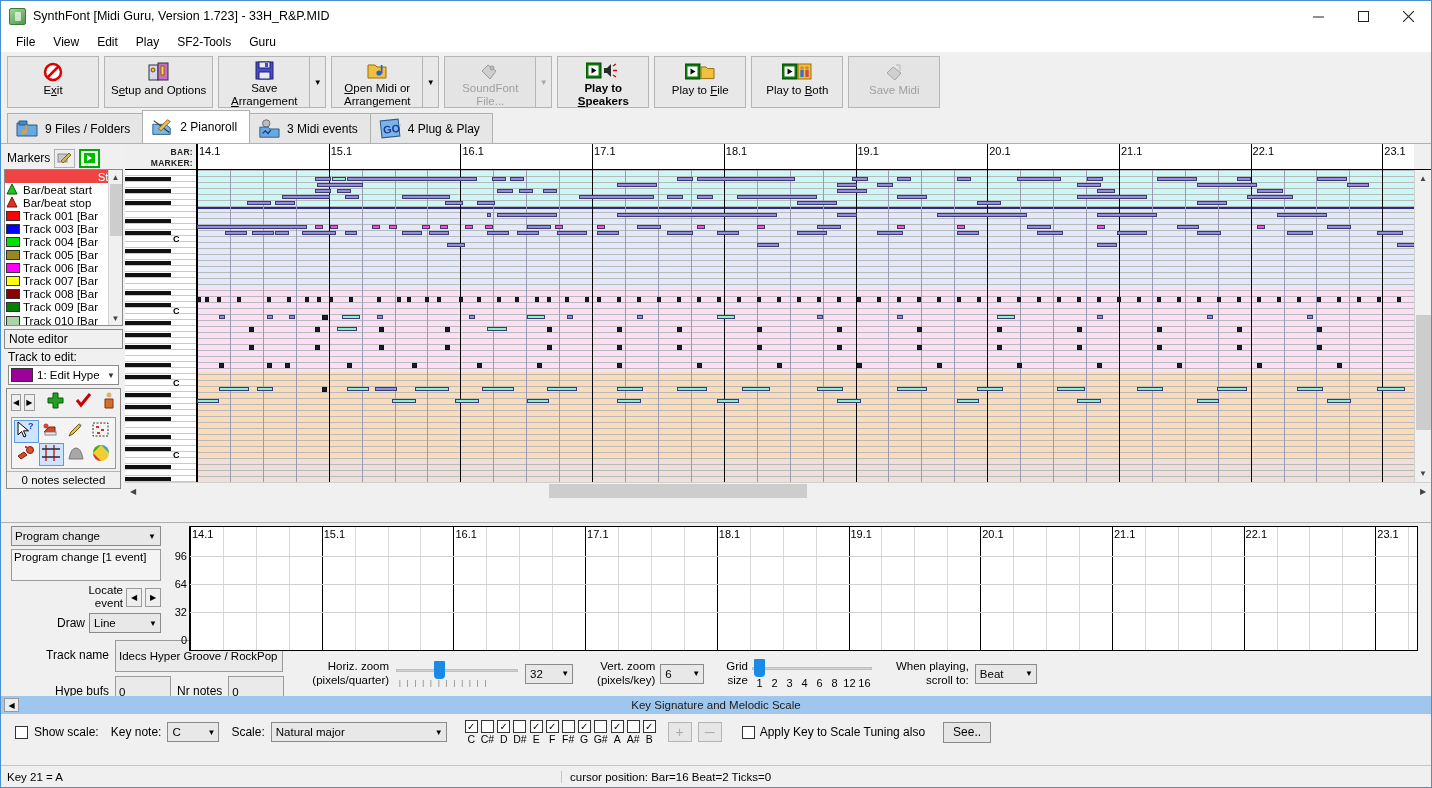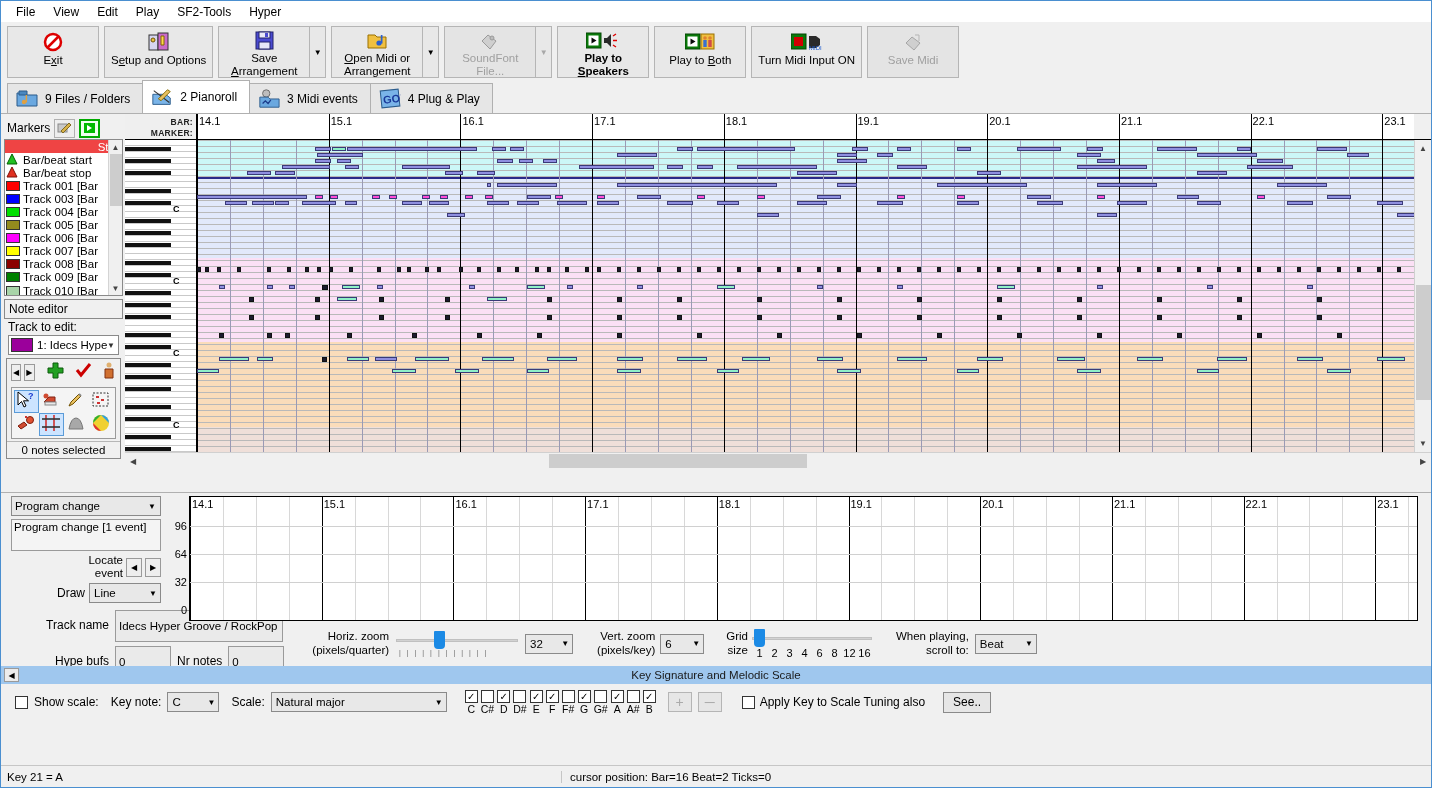--- a/index.html
+++ b/index.html
@@ -207,28 +207,50 @@
   .sb1 { width:560px; padding-left:6px; }
   .sb2 { flex:1; border-left:1px solid #c6c6c6; padding-left:8px; }
 
   .cursor-arrow { position:absolute; pointer-events:none; }
 </style>
 </head>
 <body>
 
 <div id="app">
 
+  <div class="titlebar">
+    <div class="app-icon"></div>
+    <div class="title">SynthFont [Midi Guru, Version 1.723] - 33H_R&amp;P.MID</div>
+    <div class="winbtns">
+      <div class="winbtn">
+        <svg width="11" height="11" viewBox="0 0 11 11">
+            <line x1="0" y1="6" x2="11" y2="6" stroke="#222" stroke-width="1"></line>
+          </svg>
+      </div>
+      <div class="winbtn">
+        <svg width="11" height="11" viewBox="0 0 11 11">
+            <rect x="0.5" y="0.5" width="10" height="10" fill="none" stroke="#222" stroke-width="1"></rect>
+          </svg>
+      </div>
+      <div class="winbtn">
+        <svg width="11" height="11" viewBox="0 0 11 11">
+            <line x1="0" y1="0" x2="11" y2="11" stroke="#222" stroke-width="1.1"></line>
+            <line x1="11" y1="0" x2="0" y2="11" stroke="#222" stroke-width="1.1"></line>
+          </svg>
+      </div>
+    </div>
+  </div>
 
   <div class="menubar">
     <div class="menuitem">File</div>
     <div class="menuitem">View</div>
     <div class="menuitem">Edit</div>
     <div class="menuitem">Play</div>
     <div class="menuitem">SF2-Tools</div>
-    <div class="menuitem">Hyper</div>
+    <div class="menuitem">Guru</div>
   </div>
 
   <div class="toolbar" id="toolbar">
       <div class="tbgroup">
         <div class="tbbtn">
           <div class="ic">
             <svg width="20" height="20" viewBox="0 0 20 20">
               <circle cx="10" cy="10" r="8" fill="#fff" stroke="#d00" stroke-width="2.5"></circle>
               <line x1="4.5" y1="15.5" x2="15.5" y2="4.5" stroke="#d00" stroke-width="2.5"></line>
             </svg>
@@ -297,50 +319,50 @@
             <svg width="34" height="19" viewBox="0 0 34 19">
               <rect x="0" y="2" width="15" height="15" fill="#0a7a0a" stroke="#044404"></rect>
               <rect x="2.5" y="4.5" width="10" height="10" fill="#fff"></rect>
               <path d="M5.5 6.5 L10.5 9.5 L5.5 12.5 Z" fill="#0a0a0a"></path>
               <path d="M18 7 h3 l4 -4 v13 l-4 -4 h-3 z" fill="#2a2a2a"></path>
               <path d="M27 5 l3 -2 M27 9.5 h4 M27 14 l3 2" stroke="#d00" stroke-width="1.4"></path>
             </svg>
           </div>
           <div class="lbl">Play to
 <u>S</u>peakers</div>
+        </div>
+      </div>
+      <div class="tbgroup">
+        <div class="tbbtn">
+          <div class="ic">
+            <svg width="30" height="19" viewBox="0 0 30 19">
+              <rect x="0" y="2" width="15" height="15" fill="#0a7a0a" stroke="#044404"></rect>
+              <rect x="2.5" y="4.5" width="10" height="10" fill="#fff"></rect>
+              <path d="M5.5 6.5 L10.5 9.5 L5.5 12.5 Z" fill="#0a0a0a"></path>
+              <path d="M16 5 h5 l1.6 1.6 h6.4 v10 h-13 z" fill="#f0c040" stroke="#9a7000"></path>
+            </svg>
+          </div>
+          <div class="lbl">Play to <u>F</u>ile</div>
         </div>
       </div>
       <div class="tbgroup">
         <div class="tbbtn">
           <div class="ic">
             <svg width="30" height="19" viewBox="0 0 30 19">
               <rect x="0" y="2" width="15" height="15" fill="#0a7a0a" stroke="#044404"></rect>
               <rect x="2.5" y="4.5" width="10" height="10" fill="#fff"></rect>
               <path d="M5.5 6.5 L10.5 9.5 L5.5 12.5 Z" fill="#0a0a0a"></path>
               <rect x="16" y="2" width="13" height="15" fill="#f0c040" stroke="#9a7000"></rect>
               <circle cx="20" cy="6" r="1.8" fill="#e08030"></circle>
               <rect x="18.3" y="8" width="3.4" height="7" fill="#3a6fd0"></rect>
               <circle cx="25" cy="6" r="1.8" fill="#e08030"></circle>
               <rect x="23.3" y="8" width="3.4" height="7" fill="#d04a4a"></rect>
             </svg>
           </div>
           <div class="lbl">Play to <u>B</u>oth</div>
-        </div>
-      </div>
-      <div class="tbgroup">
-        <div class="tbbtn">
-          <div class="ic">
-            <svg width="32" height="19" viewBox="0 0 32 19">
-              <rect x="0" y="2" width="15" height="15" fill="#0a7a0a" stroke="#044404"></rect>
-              <rect x="3" y="5" width="9" height="9" fill="#d00000"></rect>
-              <path d="M18 4 h7 l4 3 v6 l-4 3 h-7 z" fill="#2a2a2a"></path>
-              <text x="18" y="17.5" font-size="6" fill="#1a5ad0" font-family="sans-serif">MIDI</text>
-            </svg>
-          </div>
-          <div class="lbl">Turn Midi Input ON</div>
         </div>
       </div>
       <div class="tbgroup">
         <div class="tbbtn disabled">
           <div class="ic">
             <svg width="20" height="19" viewBox="0 0 20 19">
               <path d="M3 11 l6 -6 l8 6 l-6 7 z" fill="#cfcfcf" stroke="#a5a5a5"></path>
               <path d="M12 3 l4 0 l0 6" stroke="#b5b5b5" fill="none"></path>
             </svg>
           </div>
@@ -475,21 +497,21 @@
           <div class="vsb-arrow">▼</div>
         </div>
       </div>
 
       <div class="panelbox">
         <div class="panelhdr">Note editor</div>
       </div>
       <div class="subrow">Track to edit:</div>
       <div class="combo" style="margin:0 4px;">
         <div class="csw"></div>
-        <span>1: Idecs Hype</span>
+        <span>1: Edit Hype</span>
         <span class="arrow">▼</span>
       </div>
 
       <div class="panelbox" style="margin:3px 2px 0 2px;">
         <div class="btnrow">
           <div class="sqbtn">◀</div>
           <div class="sqbtn">▶</div>
           <div style="width:12px"></div>
           <div>
             <svg width="17" height="17" viewBox="0 0 17 17">

